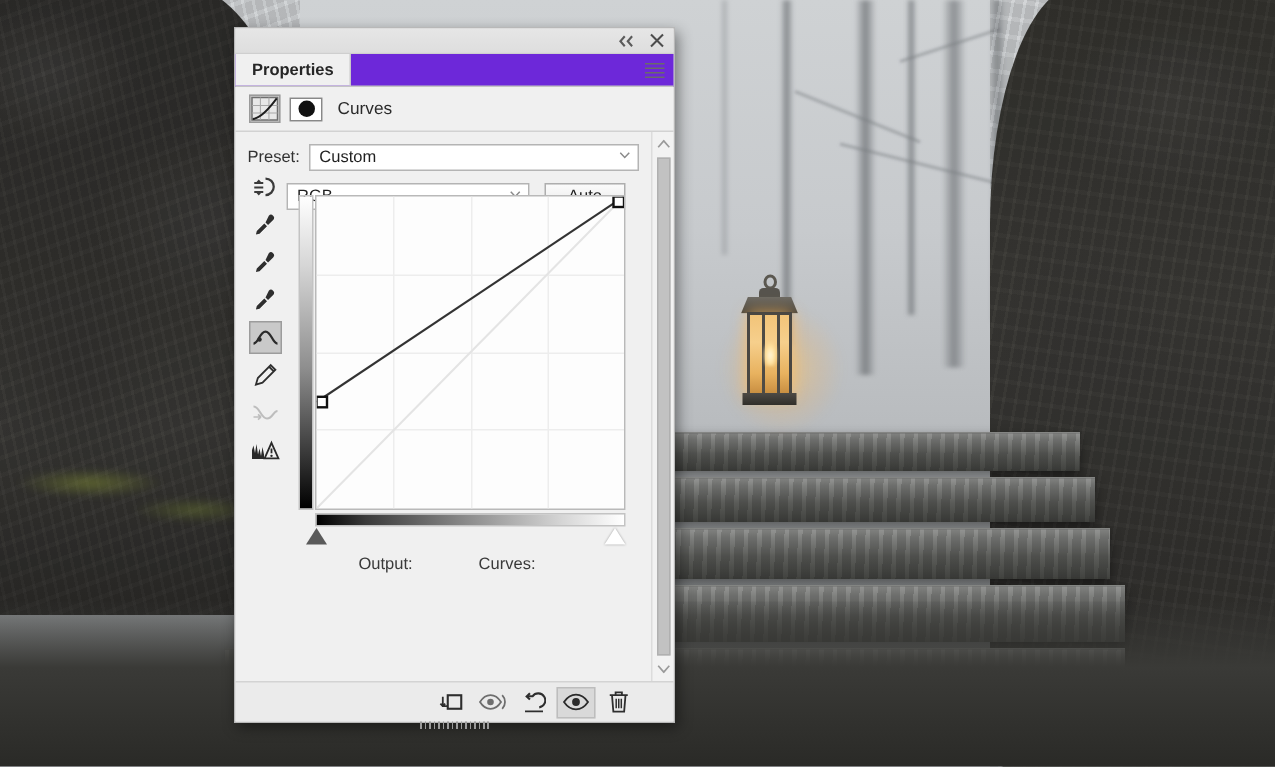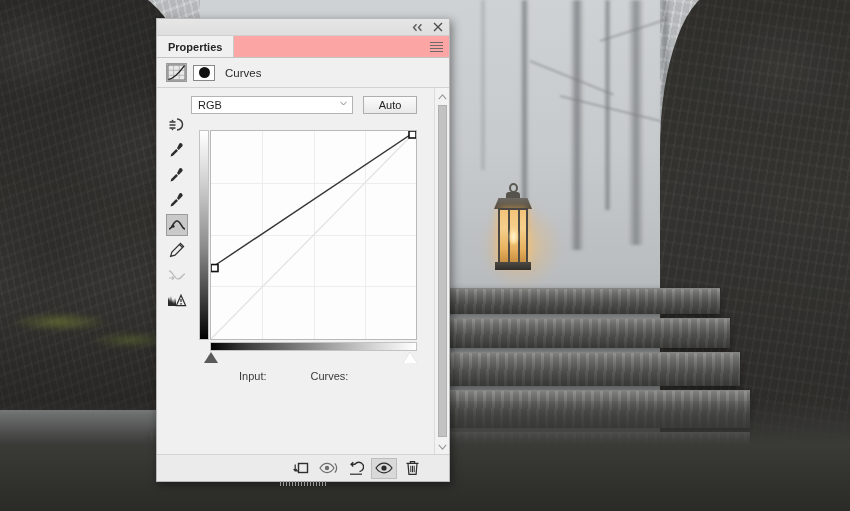--- a/index.html
+++ b/index.html
@@ -151,21 +151,21 @@
     border-bottom: 1px solid #cfcfcf;
     display: flex; align-items: center; justify-content: flex-end;
     padding-right: 6px; gap: 10px;
     position: relative;
   }
   .topbtn { color: #5b5b5b; font-size: 10px; line-height: 1; cursor: pointer; }
   .topbtn svg { display: block; }
 
   .tabstrip {
     height: 22px;
-    background: #fca5a5;
+    background: #6d28d9;
     border-bottom: 1px solid #c4c4c4;
     display: flex; align-items: stretch;
     position: relative;
   }
   .tab {
     padding: 0 11px;
     display: flex; align-items: center;
     font-size: 11px; font-weight: bold; color: #262626;
     background: #f0f0f0;
     border-right: 1px solid #c8c8c8;
@@ -425,20 +425,31 @@
         <path d="M1.5 15.3C6 15 12 9 17.5 1.6" stroke="#1d1d1d" stroke-width="1.3" fill="none"></path>
       </svg>
     </div>
     <div class="mask-thumb"></div>
     <div class="adj-title">Curves</div>
   </div>
 
   <div class="panel-body">
     <div class="content-col">
 
+      <div class="row">
+        <span class="lbl">Preset:</span>
+        <div class="select" style="flex:1;">
+          <span>Custom</span>
+          <span class="chev">
+            <svg width="7" height="5" viewBox="0 0 7 5">
+                <path d="M.5.8 3.5 4 6.5.8" stroke="#8a8a8a" stroke-width="1" fill="none"></path>
+              </svg>
+          </span>
+        </div>
+      </div>
 
       <div class="row" style="padding-left:34px;">
         <div class="select" style="width:162px;">
           <span>RGB</span>
           <span class="chev">
             <svg width="7" height="5" viewBox="0 0 7 5">
                 <path d="M.5.8 3.5 4 6.5.8" stroke="#8a8a8a" stroke-width="1" fill="none"></path>
               </svg>
           </span>
         </div>
@@ -516,21 +527,21 @@
                 <rect x="198" y="0" width="7" height="7" fill="#ffffff" stroke="#111111" stroke-width="1.6"></rect>
               </g>
           </svg>
         </div>
 
         <div class="hbar"></div>
         <div class="slider-b"></div>
         <div class="slider-w"></div>
 
         <div class="io-row">
-          <span>Input:</span>
+          <span>Output:</span>
           <span>Curves:</span>
         </div>
       </div>
     </div>
 
     <div class="vscroll">
       <span class="arr">
         <svg width="9" height="6" viewBox="0 0 9 6">
             <path d="M.8 5.2 4.5.9 8.2 5.2" stroke="#9a9a9a" stroke-width="1.1" fill="none"></path>
           </svg>

